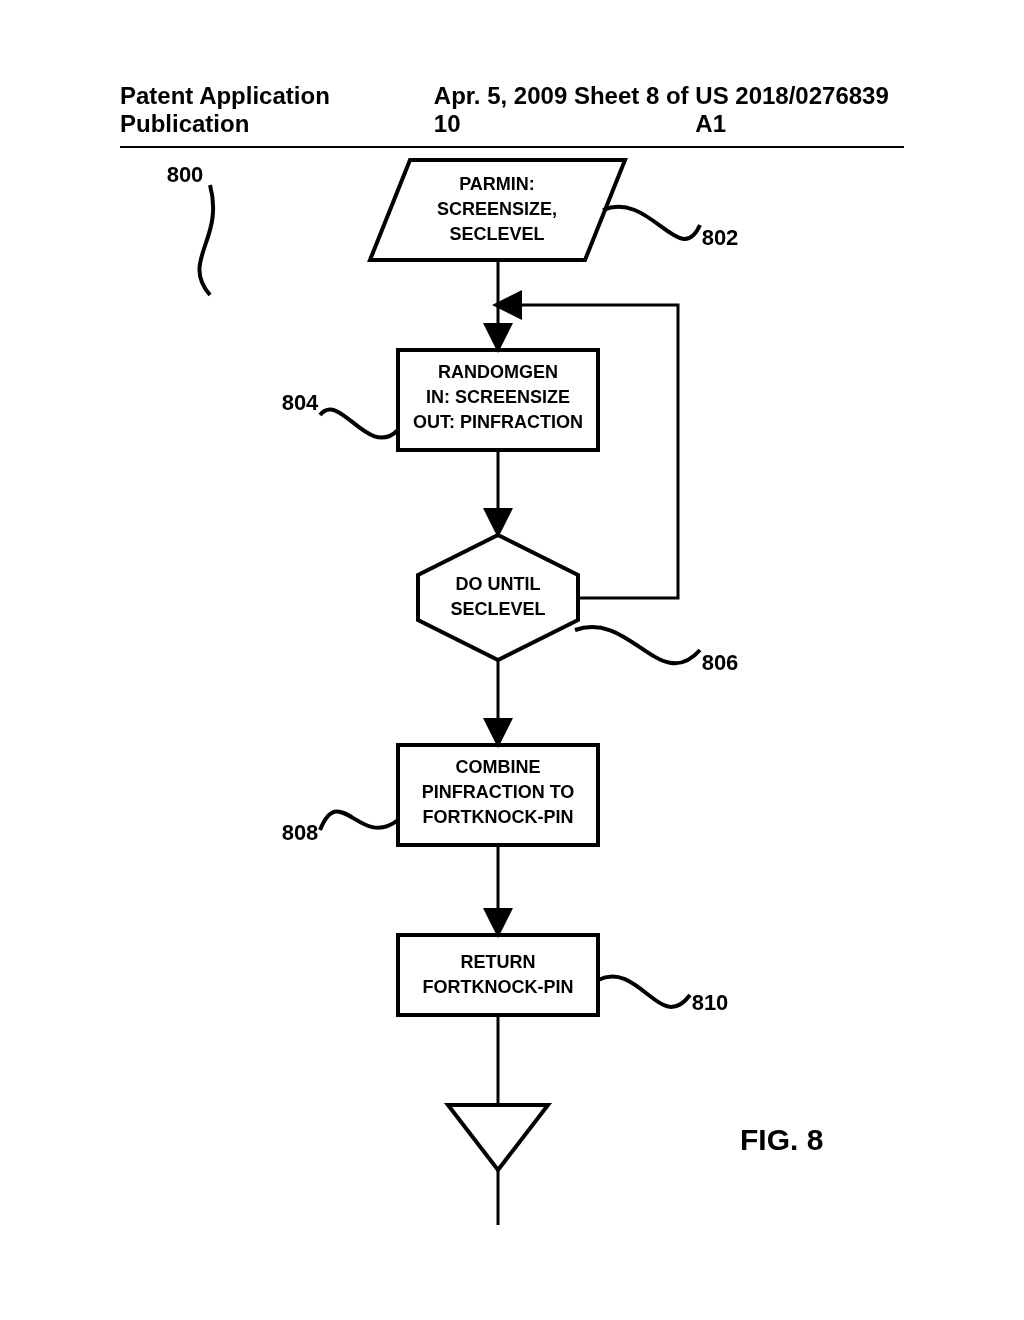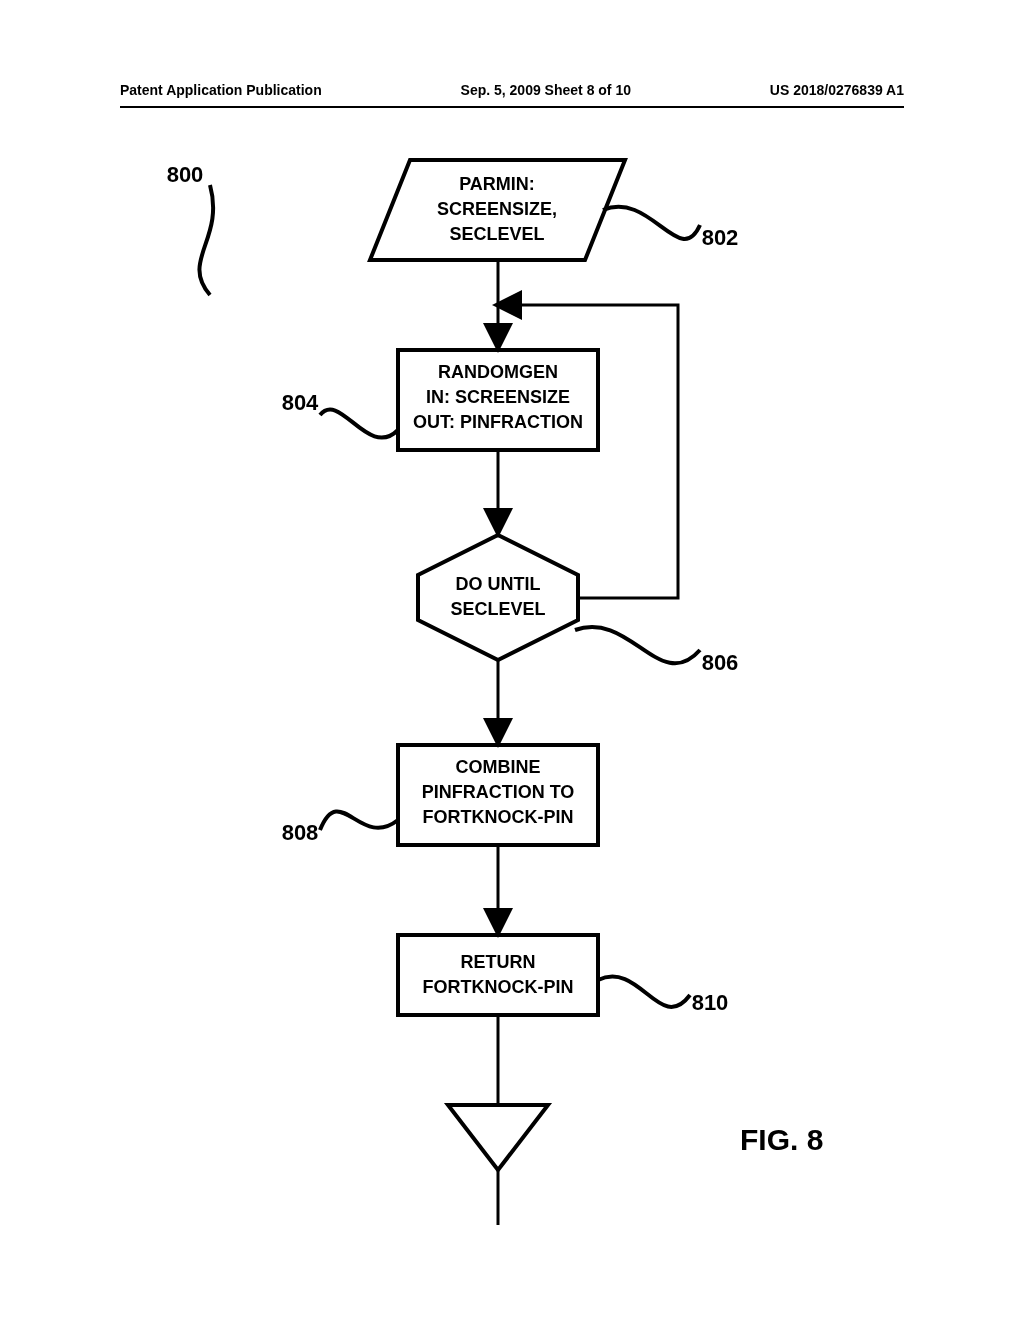--- a/index.html
+++ b/index.html
@@ -14,21 +14,21 @@
     height: 1320px;
     position: relative;
     background: #fff;
   }
   .header {
     position: absolute;
     top: 82px;
     left: 0;
     right: 0;
     padding: 0 120px;
-    font-size: 14px;
+    font-size: 24px;
     font-weight: bold;
   }
   .header-row {
     display: flex;
     justify-content: space-between;
   }
   .header-rule {
     border-top: 2px solid #000;
     margin-top: 8px;
   }
@@ -57,21 +57,21 @@
   }
 </style>
 </head>
 <body>
 
 <div class="page">
 
   <div class="header">
     <div class="header-row">
       <span>Patent Application Publication</span>
-      <span>Sep. 5, 2009  Sheet 8 of 10</span>
+      <span>Apr. 5, 2009  Sheet 8 of 10</span>
       <span>US 2018/0276839 A1</span>
     </div>
     <div class="header-rule"></div>
   </div>
 
   <svg class="fig" width="1024" height="1180" viewBox="0 0 1024 1180">
     <defs>
       <marker id="arrowhead" markerWidth="10" markerHeight="10" refX="8" refY="5" orient="auto">
         <path d="M0,0 L10,5 L0,10 Z" fill="#000"></path>
       </marker>

